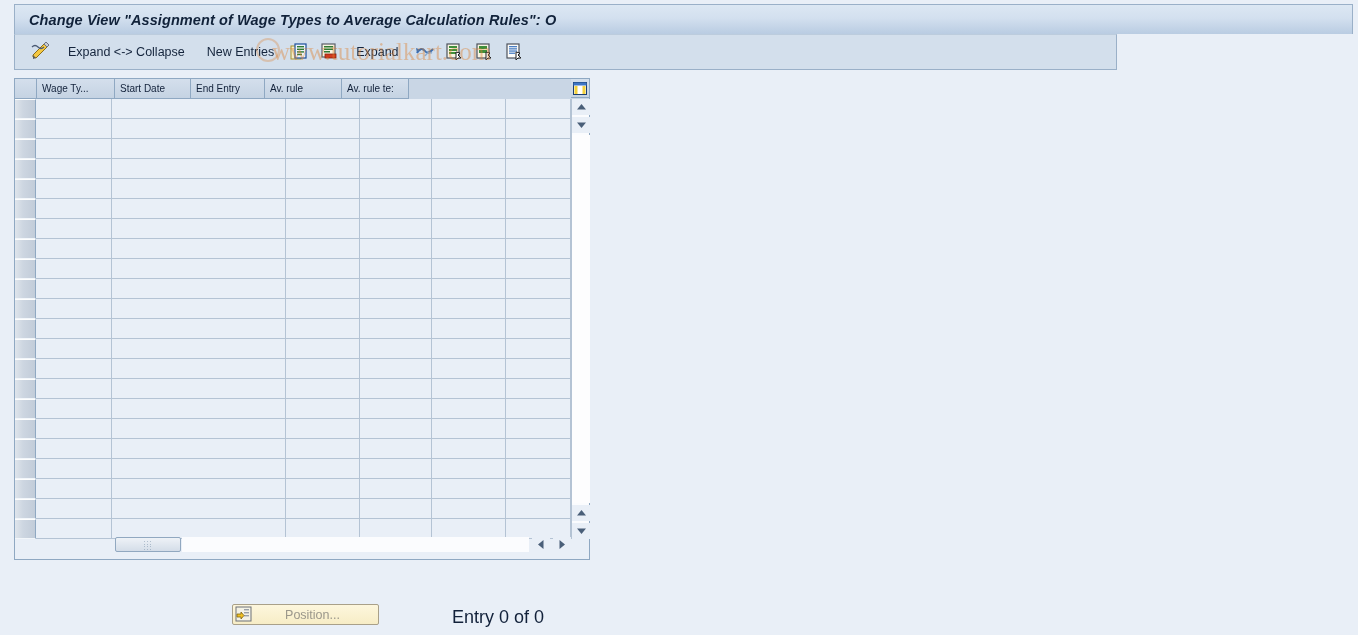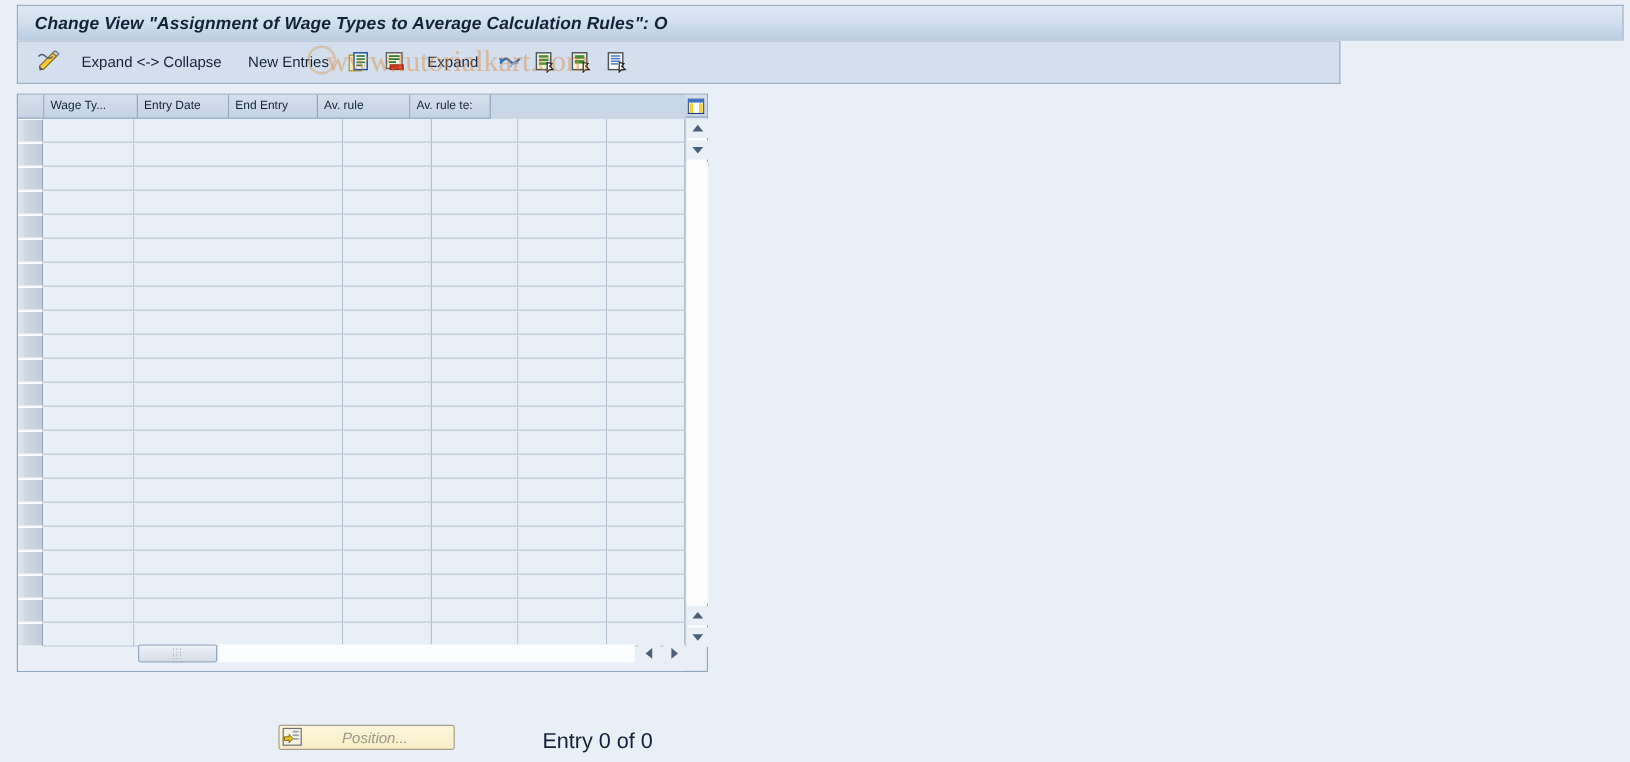--- a/index.html
+++ b/index.html
@@ -195,21 +195,20 @@
   
   .position-btn {
     position: absolute;
     left: 232px; top: 604px;
     width: 147px; height: 21px;
     background: linear-gradient(to bottom, #fdf6dd 0%, #f7edc6 100%);
     border: 1px solid #a9a089;
     border-radius: 2px;
     display: flex; align-items: center;
     cursor: pointer;
-    font-style: italic;
   }
   .position-btn .pb-icon { width: 18px; height: 17px; margin-left: 2px; }
   .position-btn .pb-label {
     flex: 1;
     text-align: center;
     font-size: 12.5px;
     color: #9b978b;
     padding-right: 6px;
   }
   .entry-text {
@@ -336,21 +335,21 @@
 </div>
 
 <div class="watermark-ring"></div>
 <div class="watermark">www.tutorialkart.com</div>
 
 <div class="tablectl">
 
   <div class="tbl-header" id="hdr">
     <div class="hcell sel"></div>
   <div class="hcell" style="width: 78px;">Wage Ty...</div>
-      <div class="hcell" style="width: 76px;">Entry Date</div>
+      <div class="hcell" style="width: 76px;">Start Date</div>
       <div class="hcell" style="width: 74px;">End Entry</div>
       <div class="hcell" style="width: 77px;">Av. rule</div>
       <div class="hcell" style="width: 67px;">Av. rule te:</div>
     </div>
 
   <div class="grid" id="grid">
       <div class="row">
         <div class="rsel"></div>
         <div class="cell" style="width: 78px;"></div>
         <div class="cell" style="width: 180px;"></div>

